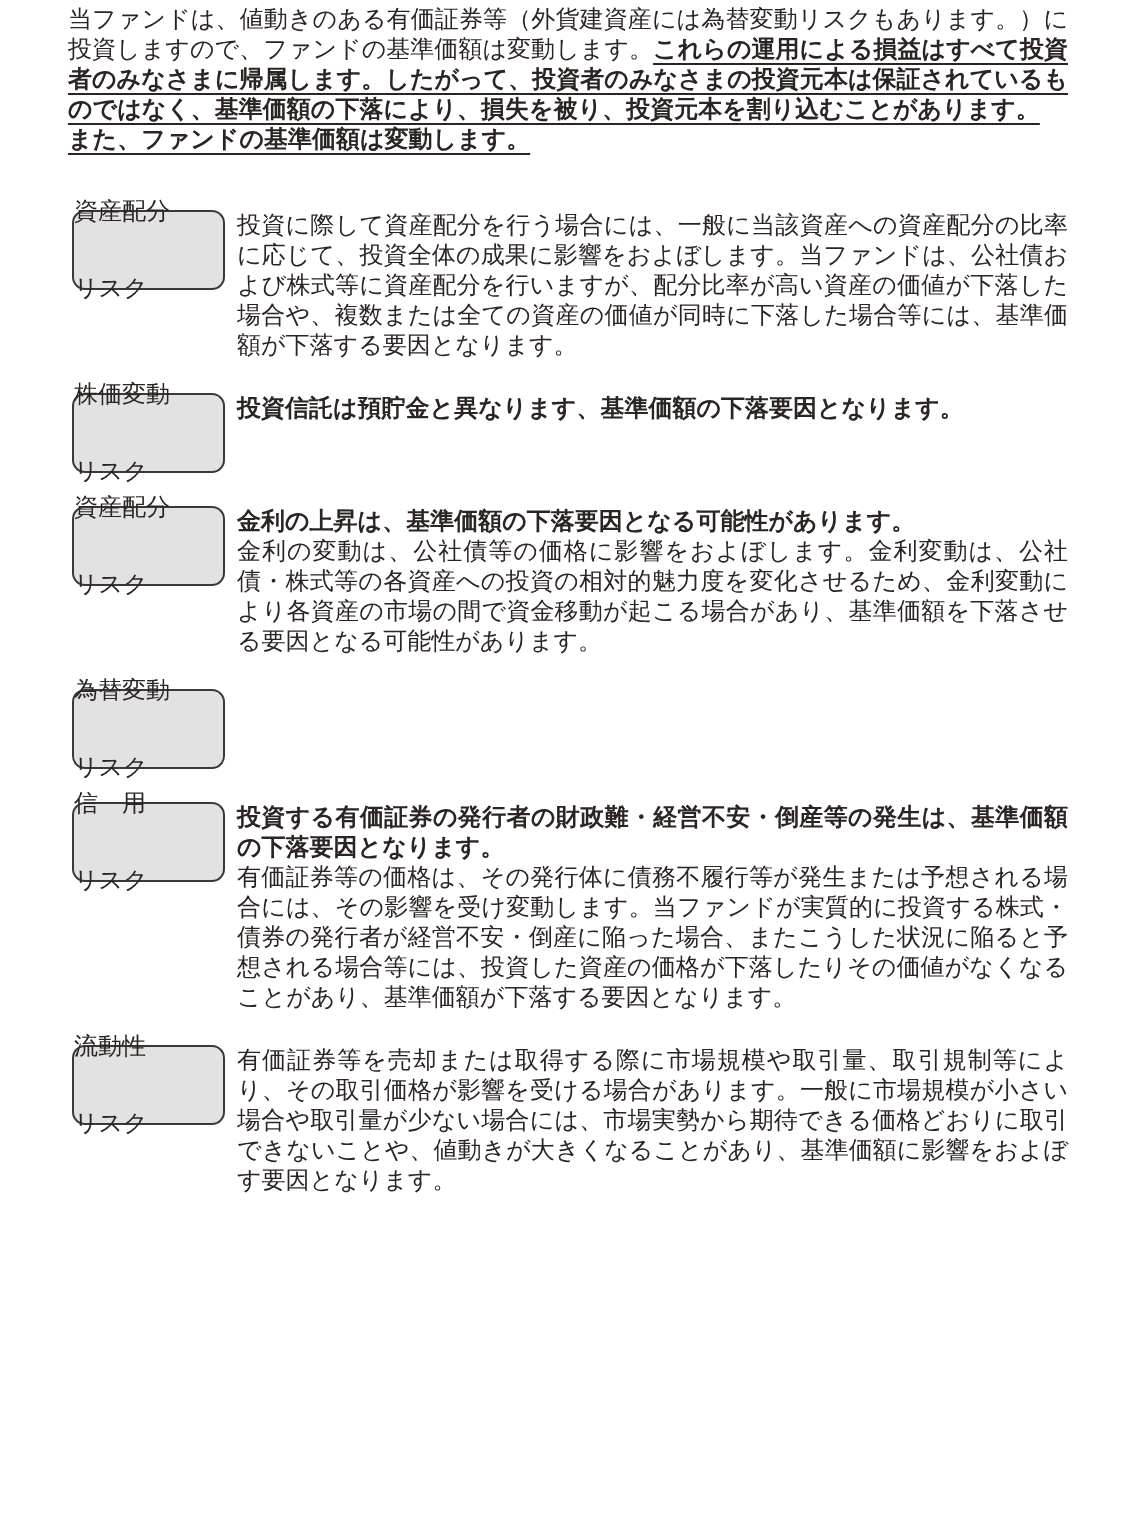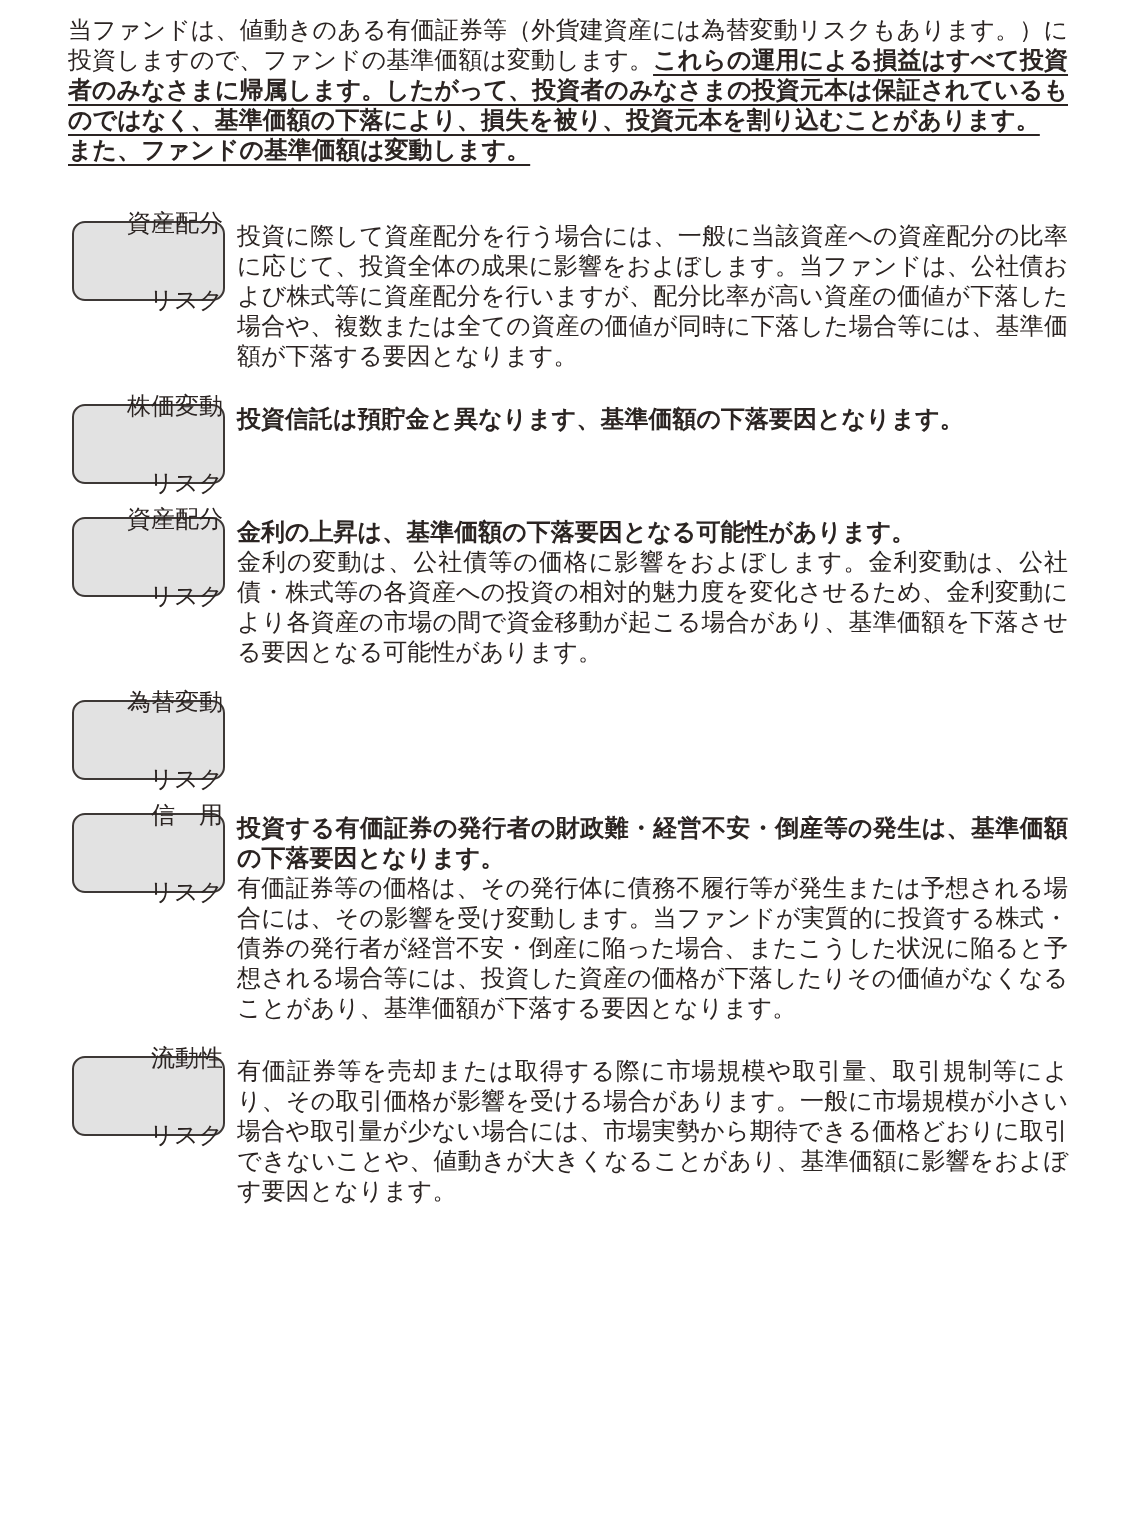--- a/index.html
+++ b/index.html
@@ -12,21 +12,22 @@
     height: 1531px;
     overflow: hidden;
     font-family: "Liberation Sans", "DejaVu Sans", sans-serif;
     color: #2b2422;
     -webkit-font-smoothing: antialiased;
   }
   .page {
     box-sizing: border-box;
     width: 1130px;
     height: 1311px;
-    padding: 15px 62px 0 68px;
+    padding: 4px 62px 0 68px;
+    font-family: Liberation Serif, serif;
   }
   
   .intro {
     font-size: 24px;
     line-height: 30px;
     text-align: justify;
     margin: 0;
     word-break: break-all;
   }
   .intro-block {
@@ -50,21 +51,21 @@
     box-sizing: border-box;
     width: 153px;
     height: 80px;
     margin-left: 4px;
     margin-right: 12px;
     background: #e2e2e2;
     border: 2px solid #3d3836;
     border-radius: 13px;
     display: flex;
     flex-direction: column;
-    align-items: flex-end;
+    align-items: flex-start;
     justify-content: center;
     font-size: 24px;
     line-height: 29px;
     text-align: center;
     letter-spacing: 0px;
     gap: 48px;
   }
   .risk-text {
     flex: 1 1 auto;
     min-width: 0;

